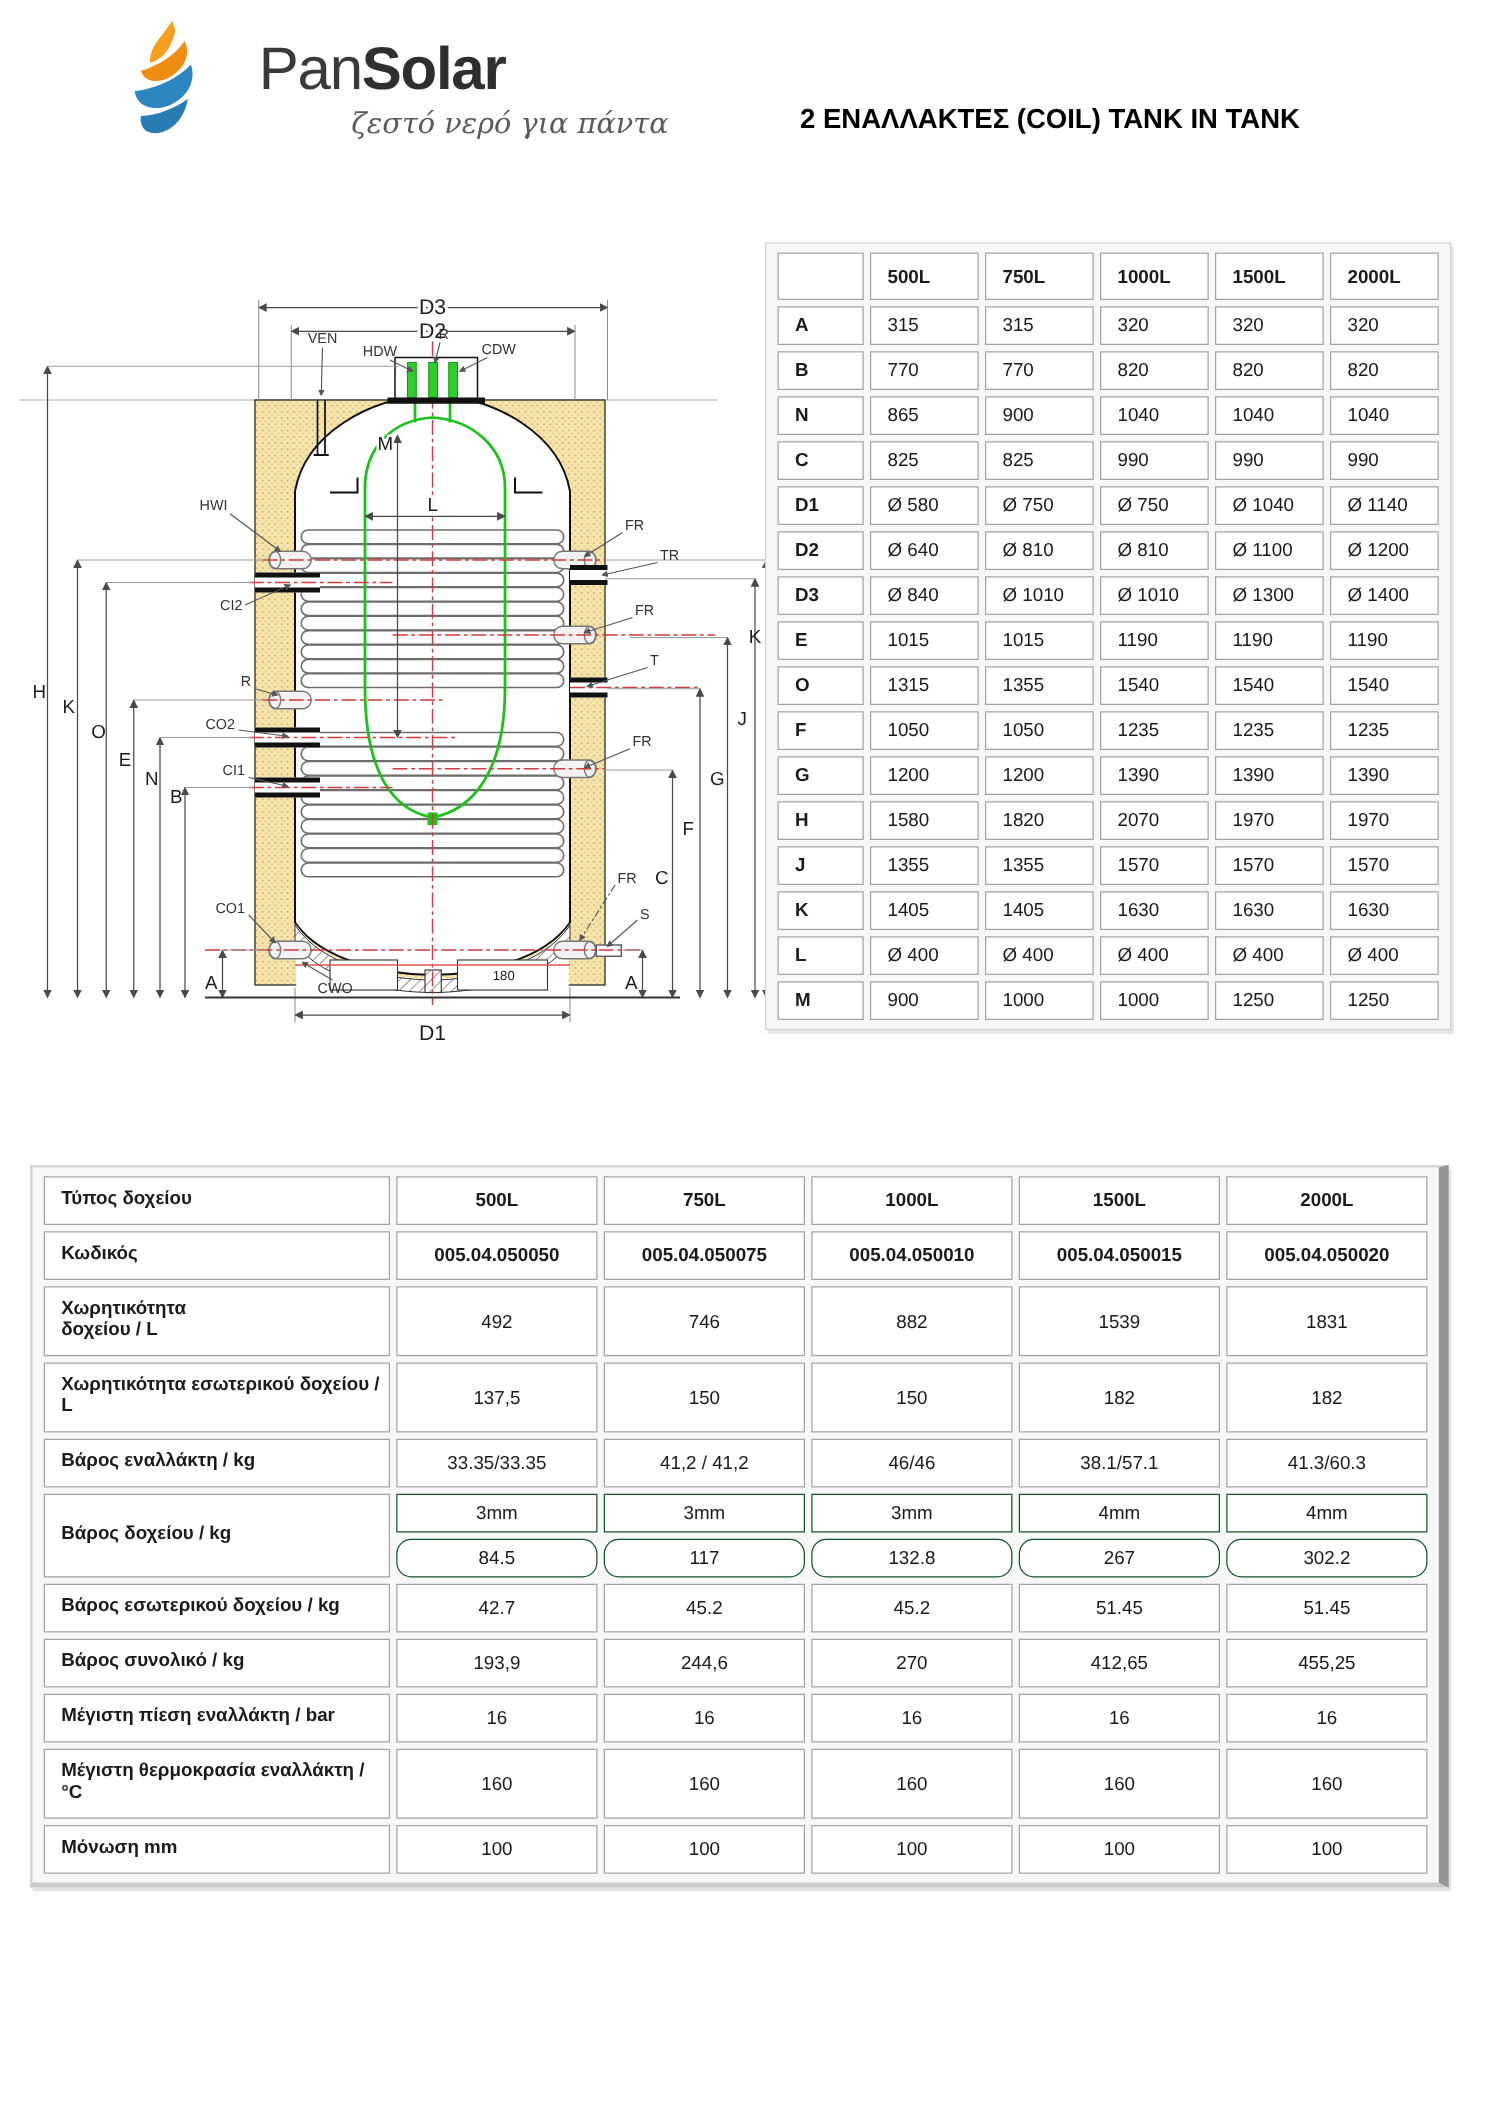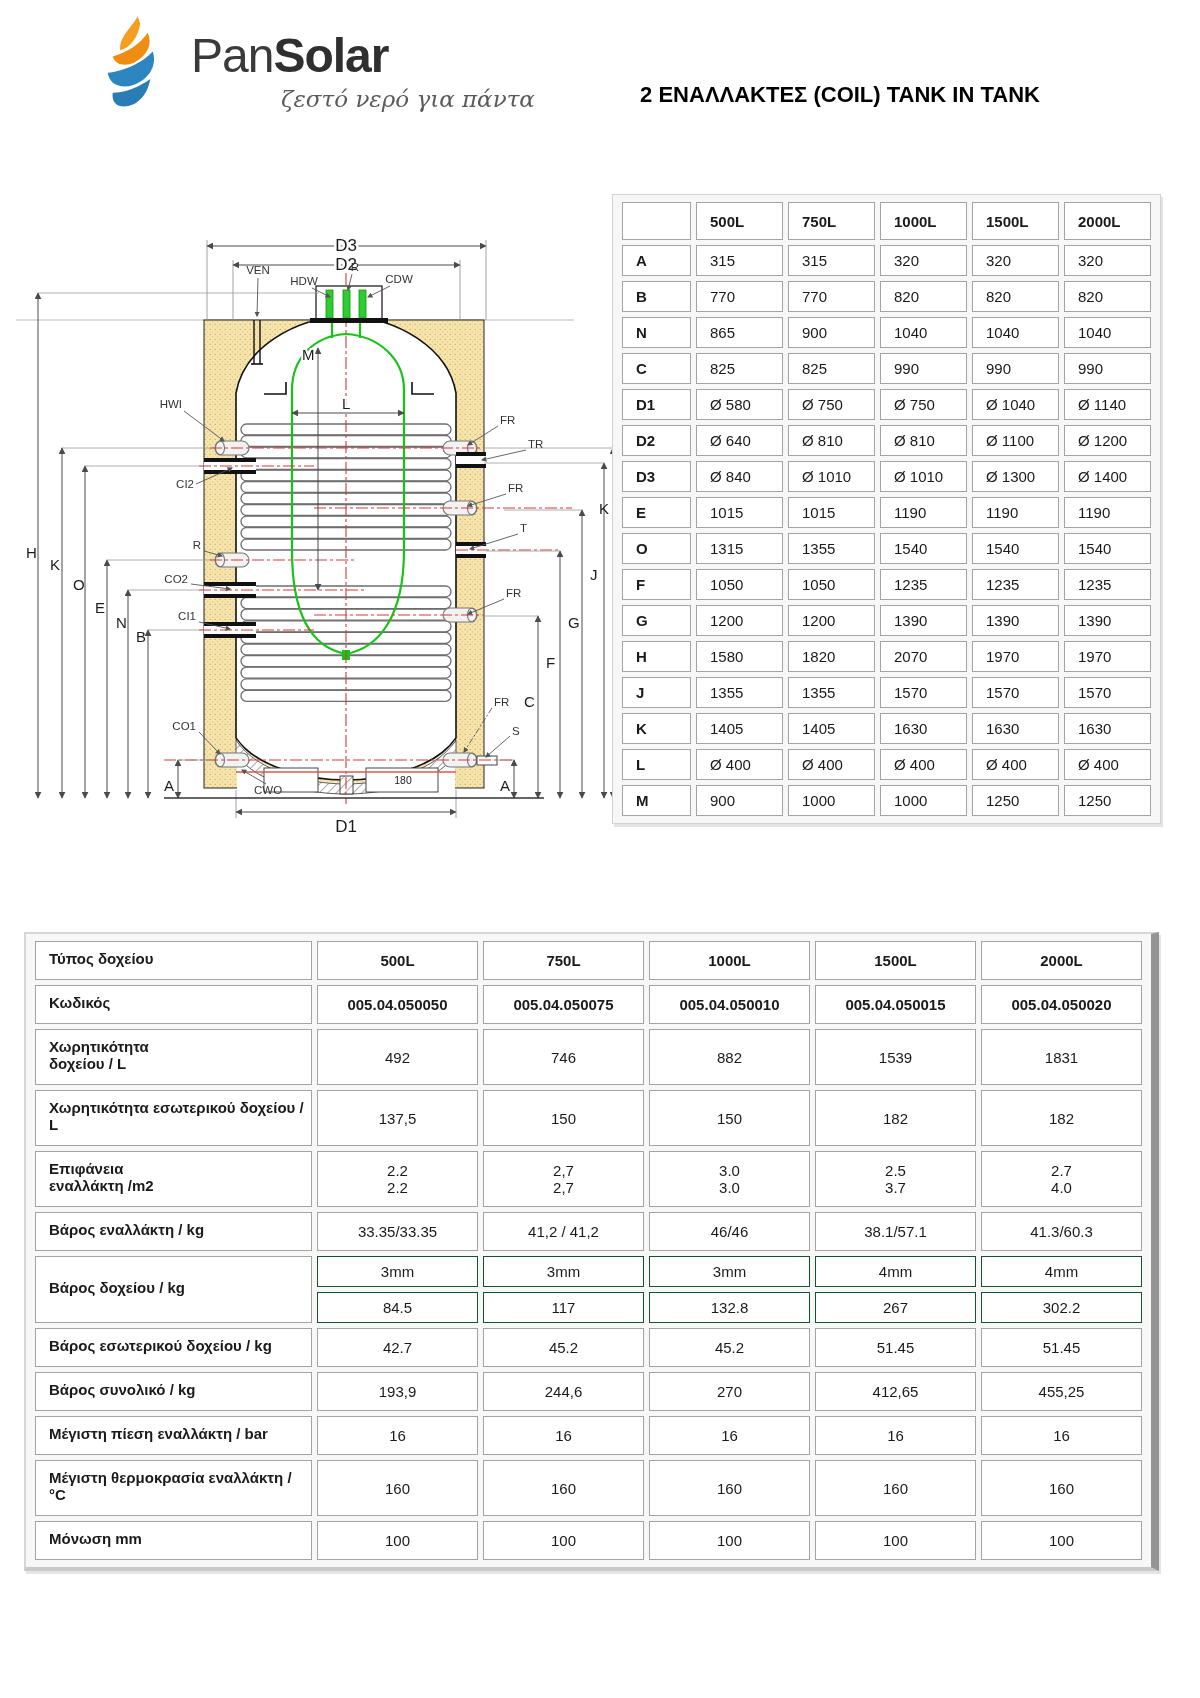--- a/index.html
+++ b/index.html
@@ -4,21 +4,21 @@
 <style>
   html,body{margin:0;padding:0;background:#fff;}
   body{font-family:"Liberation Sans", sans-serif;color:#1a1a1a;}
   .page{position:relative;width:1200px;height:1698px;background:#fff;overflow:hidden;}
 
   
   .logo{position:absolute;left:95px;top:14px;display:flex;align-items:flex-start;}
   .logo svg{width:78px;height:100px;}
   .logo-text{margin-left:18px;margin-top:18px;line-height:1;}
   .logo-name{font-size:48px;color:#3a3a3a;letter-spacing:-1px;}
-  .logo-name .pan{font-weight:400;}
+  .logo-name .pan{font-weight:400;margin-left:16px;}
   .logo-name .solar{font-weight:700;color:#2f2f2f;}
   .tagline{font-family:"DejaVu Serif", serif;font-style:italic;font-size:23px;color:#5a5a5a;margin-top:8px;margin-left:90px;white-space:nowrap;}
   .title-block{position:absolute;left:590px;top:80px;width:500px;text-align:center;font-weight:700;font-size:22px;line-height:30px;color:#000;}
 
   
   .tbl-frame{position:absolute;border:1px solid #d2d2d2;background:#f7f7f7;box-shadow:2px 3px 0 #e4e4e4;}
   #dims-frame{left:612px;top:194px;padding:2px 4px;}
   #specs-frame{left:24px;top:932px;padding:2px 4px;border:2px solid #d6d6d6;border-right:8px solid #949494;border-bottom:4px solid #c9c9c9;}
 
   table{border-collapse:separate;border-spacing:5px;}
@@ -27,21 +27,21 @@
   .dims th{font-weight:700;}
   .dims th.rl{width:50px;}
   .dims td{width:68px;font-weight:400;}
   .dims tr.hd th{height:24px;}
 
   .specs th.rl{width:256px;text-align:left;font-weight:700;padding:8px 6px 12px 13px;}
   .specs td{width:147px;text-align:center;padding:8px 6px;}
   .specs tr.bold td{font-weight:700;}
   .specs td.split{border:none;background:transparent;padding:0;}
   .specs td.split .sub{border:1px solid #14532d;background:#fff;padding:6px 4px;text-align:center;}
-  .specs td.split .sub + .sub{margin-top:5px;}
+  .specs td.split .sub + .sub{margin-top:5px;border-radius:12px;}
 
   
   #diagram{position:absolute;left:14px;top:198px;}
   #coils rect{fill:none;stroke:#6d6d6d;stroke-width:1.3;}
   .dim{stroke:#4a4a4a;stroke-width:1;marker-start:url(#ar);marker-end:url(#ar);}
   .ext{stroke:#8a8a8a;stroke-width:0.8;}
   .conn{stroke:#9a9a9a;stroke-width:0.8;}
   .leader{stroke:#555;stroke-width:0.9;fill:none;marker-end:url(#arS);}
   .red{stroke:#d23b3b;stroke-width:1.1;fill:none;stroke-dasharray:12 3 3 3;}
   .redsolid{stroke:#e05555;stroke-width:1.3;}
@@ -484,34 +484,20 @@
           </tr>
           <tr>
             <th class="rl">Χωρητικότητα εσωτερικού δοχείου / L</th>
             <td>137,5</td>
             <td>150</td>
             <td>150</td>
             <td>182</td>
             <td>182</td>
           </tr>
           <tr>
-            <th class="rl">Επιφάνεια
-εναλλάκτη /m2</th>
-            <td>2.2
-2.2</td>
-            <td>2,7
-2,7</td>
-            <td>3.0
-3.0</td>
-            <td>2.5
-3.7</td>
-            <td>2.7
-4.0</td>
-          </tr>
-          <tr>
             <th class="rl">Βάρος εναλλάκτη / kg</th>
             <td>33.35/33.35</td>
             <td>41,2 / 41,2</td>
             <td>46/46</td>
             <td>38.1/57.1</td>
             <td>41.3/60.3</td>
           </tr>
           <tr>
             <th class="rl">Βάρος δοχείου / kg</th>
             <td class="split"><div class="sub">3mm</div><div class="sub">84.5</div></td>

